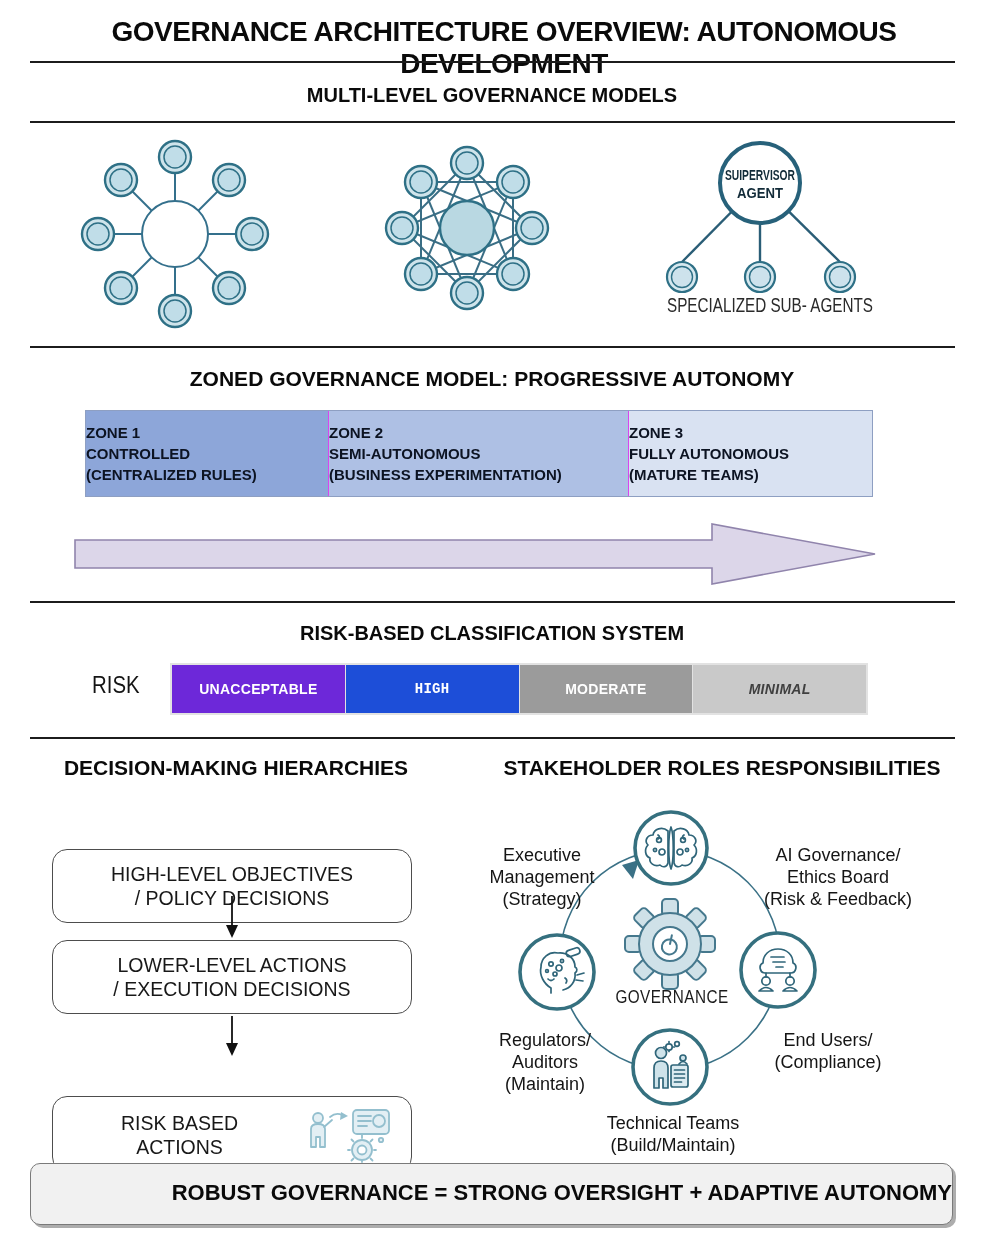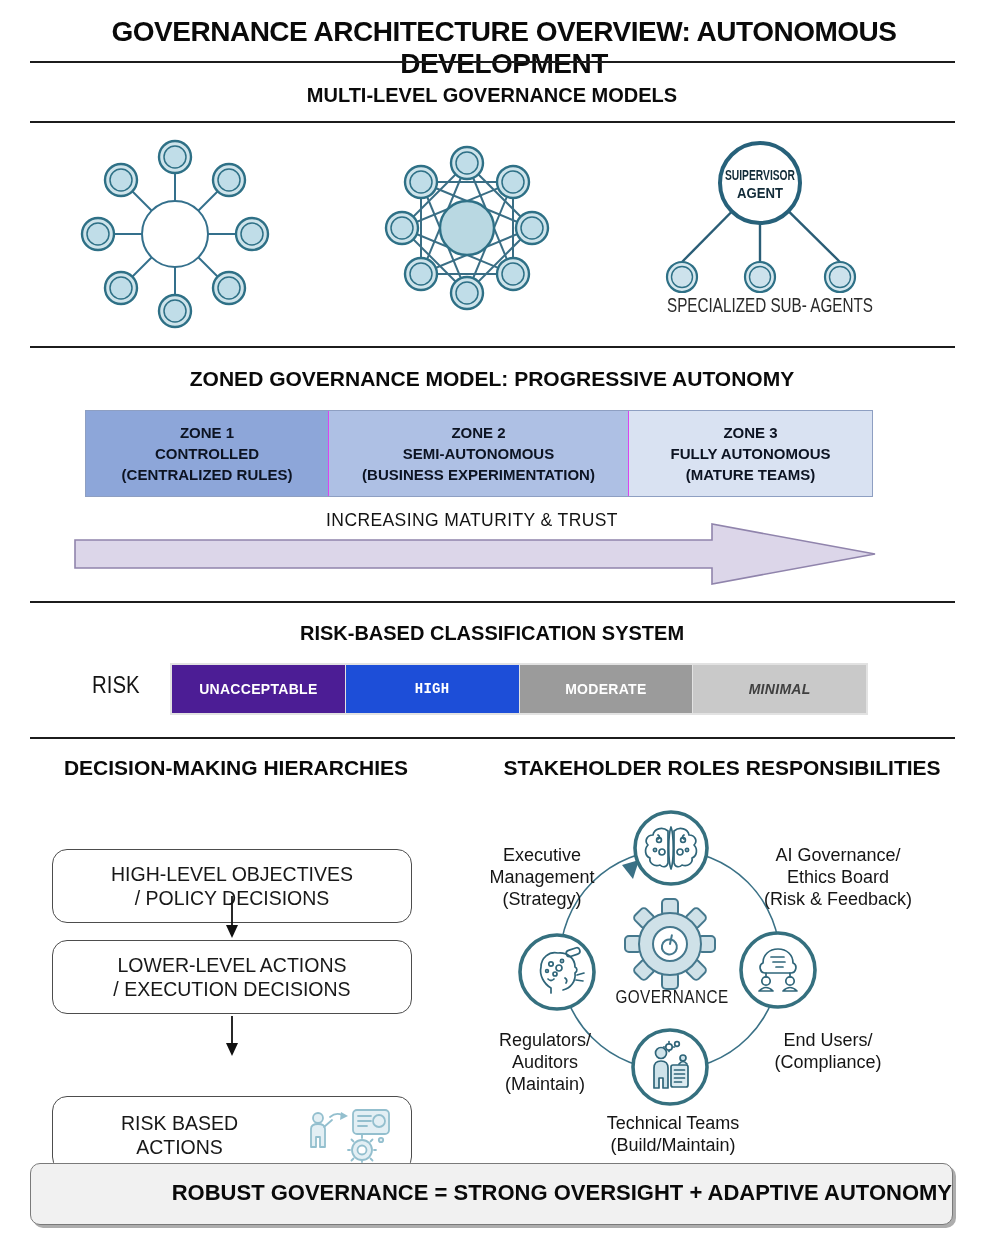--- a/index.html
+++ b/index.html
@@ -5,21 +5,21 @@
   html,body{margin:0;padding:0;background:#ffffff;}
   .page{position:relative;width:984px;height:1242px;background:#ffffff;overflow:hidden;
         font-family:"Liberation Sans","DejaVu Sans",sans-serif;color:#111;}
   .abs{position:absolute;}
   .rule{position:absolute;left:30px;width:925px;height:2px;background:#1c1c1c;}
   .title{position:absolute;left:0;right:0;top:16px;text-align:center;font-size:28px;
          font-weight:bold;letter-spacing:-0.5px;color:#0a0a0a;padding-left:24px;}
   .sec-h{position:absolute;left:0;right:0;text-align:center;font-weight:bold;color:#0a0a0a;}
   .zones{position:absolute;left:85px;top:410px;width:786px;height:85px;display:flex;
          border:1px solid #8e9fc2;}
-  .zone{height:100%;box-sizing:border-box;text-align:center;padding-top:11px;
+  .zone{height:100%;box-sizing:border-box;padding-top:11px;
         font-weight:bold;font-size:15px;line-height:21px;color:#0c1322;}
   .zone + .zone{border-left:1px solid #d946ef;}
   .maturity{position:absolute;left:0;width:944px;top:510px;text-align:center;
             font-size:17.5px;letter-spacing:0.4px;color:#141414;}
   .risk-label{position:absolute;left:92px;top:671px;width:80px;font-size:24px;color:#141414;
               transform:scaleX(0.85);transform-origin:left center;}
   .risk-bar{position:absolute;left:170px;top:663px;width:694px;height:48px;display:flex;
             border:2px solid #e2e2e2;background:#e2e2e2;box-sizing:content-box;}
   .risk-seg{flex:1;display:flex;align-items:center;justify-content:center;
             font-size:14px;font-weight:bold;letter-spacing:0.3px;}
@@ -194,32 +194,31 @@
       <div>SEMI-AUTONOMOUS</div>
       <div>(BUSINESS EXPERIMENTATION)</div>
     </div>
     <div class="zone" style="flex: 1 1 0%; background: rgb(217, 226, 242);">
       <div>ZONE 3</div>
       <div>FULLY AUTONOMOUS</div>
       <div>(MATURE TEAMS)</div>
     </div>
   </div>
 
-  <div class="maturity">INCREASING MATURITY &amp; TRUST</div>
 
   <svg class="abs" style="left:70px;top:518px;" width="810" height="72" viewBox="0 0 810 72">
     <path d="M5 22 H642 V6 L805 36 L642 66 V50 H5 Z" fill="#dcd6e9" stroke="#9084ac" stroke-width="1.6"></path>
   </svg>
 
   <div class="rule" style="top:601px;"></div>
 
   <div class="sec-h" style="top:622px;font-size:20px;">RISK-BASED CLASSIFICATION SYSTEM</div>
   <div class="risk-label">RISK</div>
   <div class="risk-bar">
-    <div class="risk-seg" style="background: #4c1d95; color: rgb(255, 255, 255);">UNACCEPTABLE</div>
+    <div class="risk-seg" style="background: #6d28d9; color: rgb(255, 255, 255);">UNACCEPTABLE</div>
     <div class="risk-seg" style="background: #1d4ed8; color: rgb(255, 255, 255); font-family: Liberation Mono, monospace;">HIGH</div>
     <div class="risk-seg" style="background: rgb(155, 155, 155); color: rgb(255, 255, 255);">MODERATE</div>
     <div class="risk-seg" style="background: rgb(201, 201, 201); color: #404040; font-style: italic;">MINIMAL</div>
   </div>
 
   <div class="rule" style="top:737px;"></div>
 
   <div class="col-h" style="left:30px;width:412px;top:756px;">DECISION-MAKING HIERARCHIES</div>
   <div class="col-h" style="left:478px;width:488px;top:756px;">STAKEHOLDER ROLES RESPONSIBILITIES</div>
 

